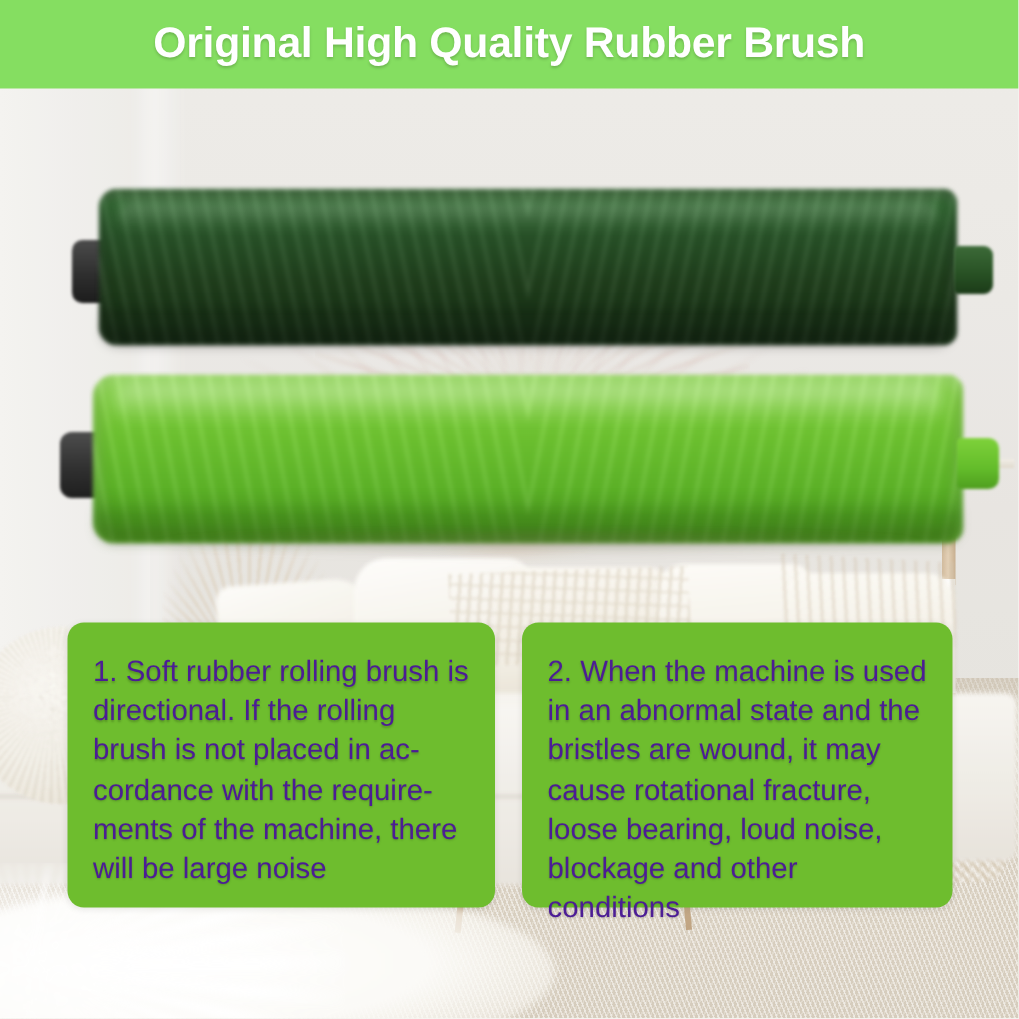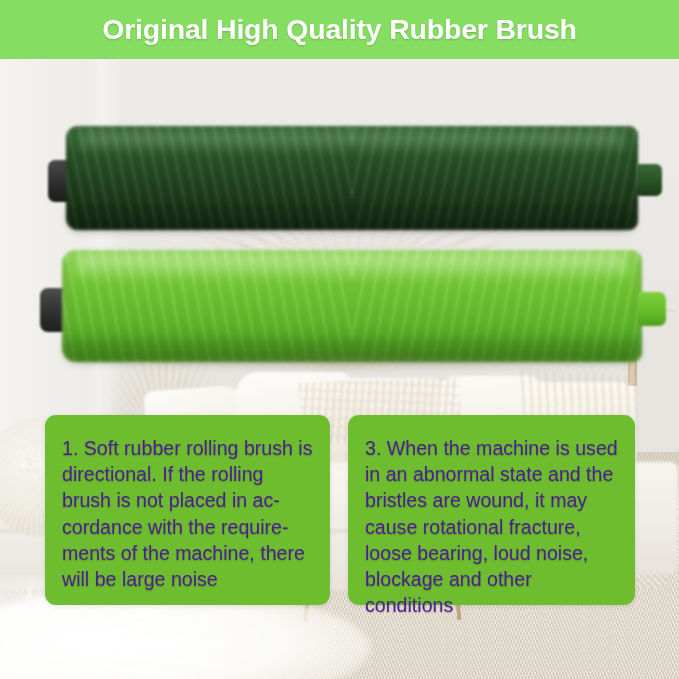--- a/index.html
+++ b/index.html
@@ -278,16 +278,16 @@
     <div class="bl-shadow"></div>
     <div class="bl-axle"></div>
     <div class="bl-drop"></div>
   </div>
 
   <div class="card card-1">
     <p class="card-text">1. Soft rubber rolling brush is directional. If the rolling brush is not placed in ac-cordance with the require-ments of the machine, there will be large noise</p>
   </div>
 
   <div class="card card-2">
-    <p class="card-text">3.  When the machine is used in an abnormal state and the bristles are wound, it may cause rotational fracture, loose bearing, loud noise, blockage and other conditions</p>
+    <p class="card-text">2.  When the machine is used in an abnormal state and the bristles are wound, it may cause rotational fracture, loose bearing, loud noise, blockage and other conditions</p>
   </div>
 
 </div>
 
 </body></html>

